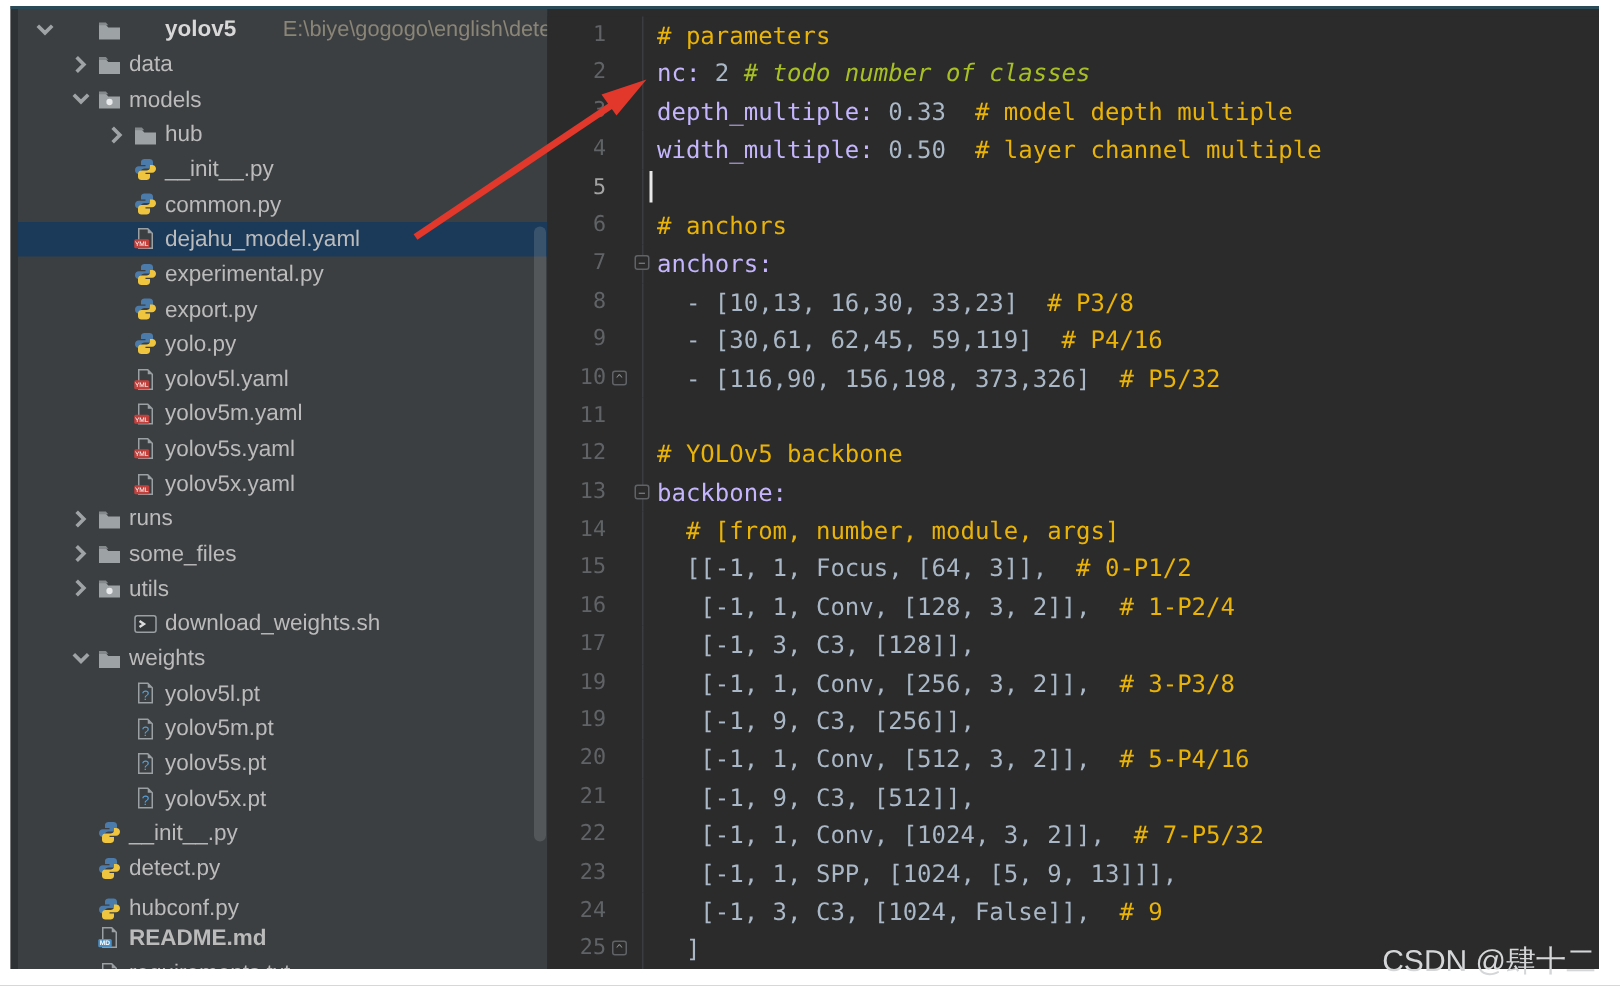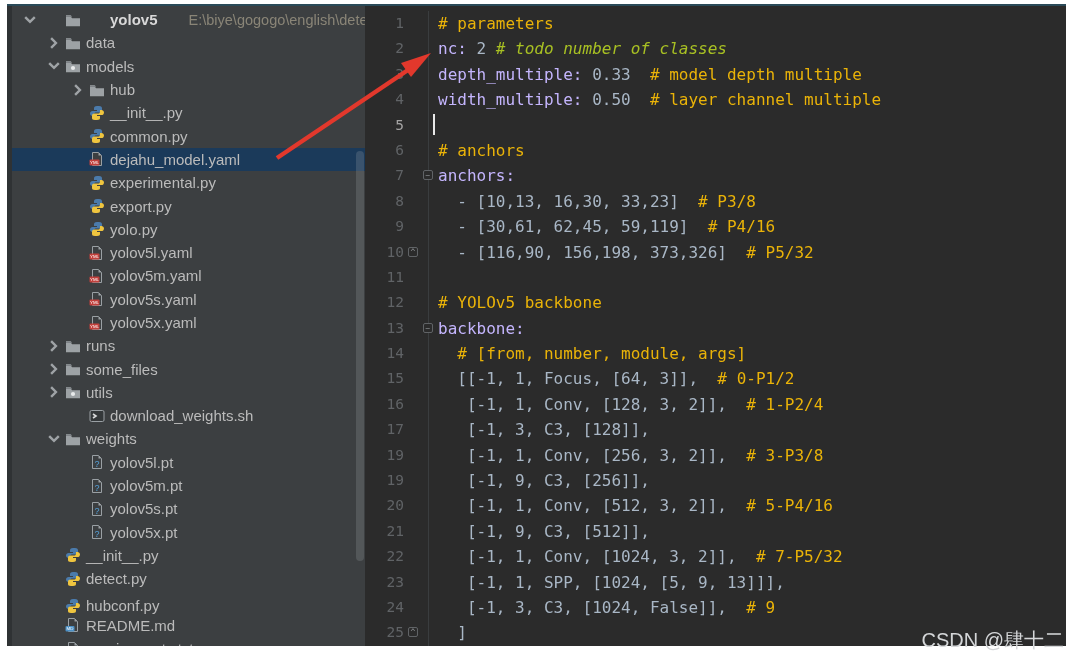--- a/index.html
+++ b/index.html
@@ -353,21 +353,21 @@
         <div class="row" style="padding-left: 34px; align-items: flex-end;">
           <span class="spacer"></span>
           <span class="icon">
             <svg viewBox="0 0 16 16">
               <path d="M8 1C5.6 1 5 2 5 3.3V5h3v.9H3.6C2.1 5.9 1 6.9 1 8.5S2.1 11 3.6 11H5V9.3C5 8 6.1 7.4 7.4 7.4h3.2c1.2 0 2.4-.8 2.4-2.2V3.3C13 2 12.4 1 10 1z" fill="#4b7bab"></path>
               <path d="M8 15c2.4 0 3-1 3-2.3V11H8v-.9h4.4c1.5 0 2.6-1 2.6-2.6S13.9 5 12.4 5H11v1.7C11 8 9.9 8.6 8.6 8.6H5.4C4.2 8.6 3 9.4 3 10.8v1.9C3 14 3.6 15 6 15z" fill="#efc53f"></path>
             </svg>
           </span>
           <span class="lbl">hubconf.py</span>
         </div>
-        <div class="row" style="padding-left: 34px;">
+        <div class="row" style="padding-left: 34px; font-weight: bold;">
           <span class="spacer"></span>
           <span class="icon">
             <svg viewBox="0 0 16 16">
               <path d="M3.5 1.5h6l3 3v10h-9z" fill="#3c3f41" stroke="#9aa0a4"></path>
               <path d="M9.5 1.5l3 3h-3z" fill="#9aa0a4"></path>
               <rect x="0.5" y="9" width="9" height="5.5" rx="1" fill="#4b8fc4"></rect>
               <text x="5" y="13.3" font-size="4.4" fill="#fff" text-anchor="middle" font-family="Liberation Sans,sans-serif">MD</text>
             </svg>
           </span>
           <span class="lbl">README.md</span>

